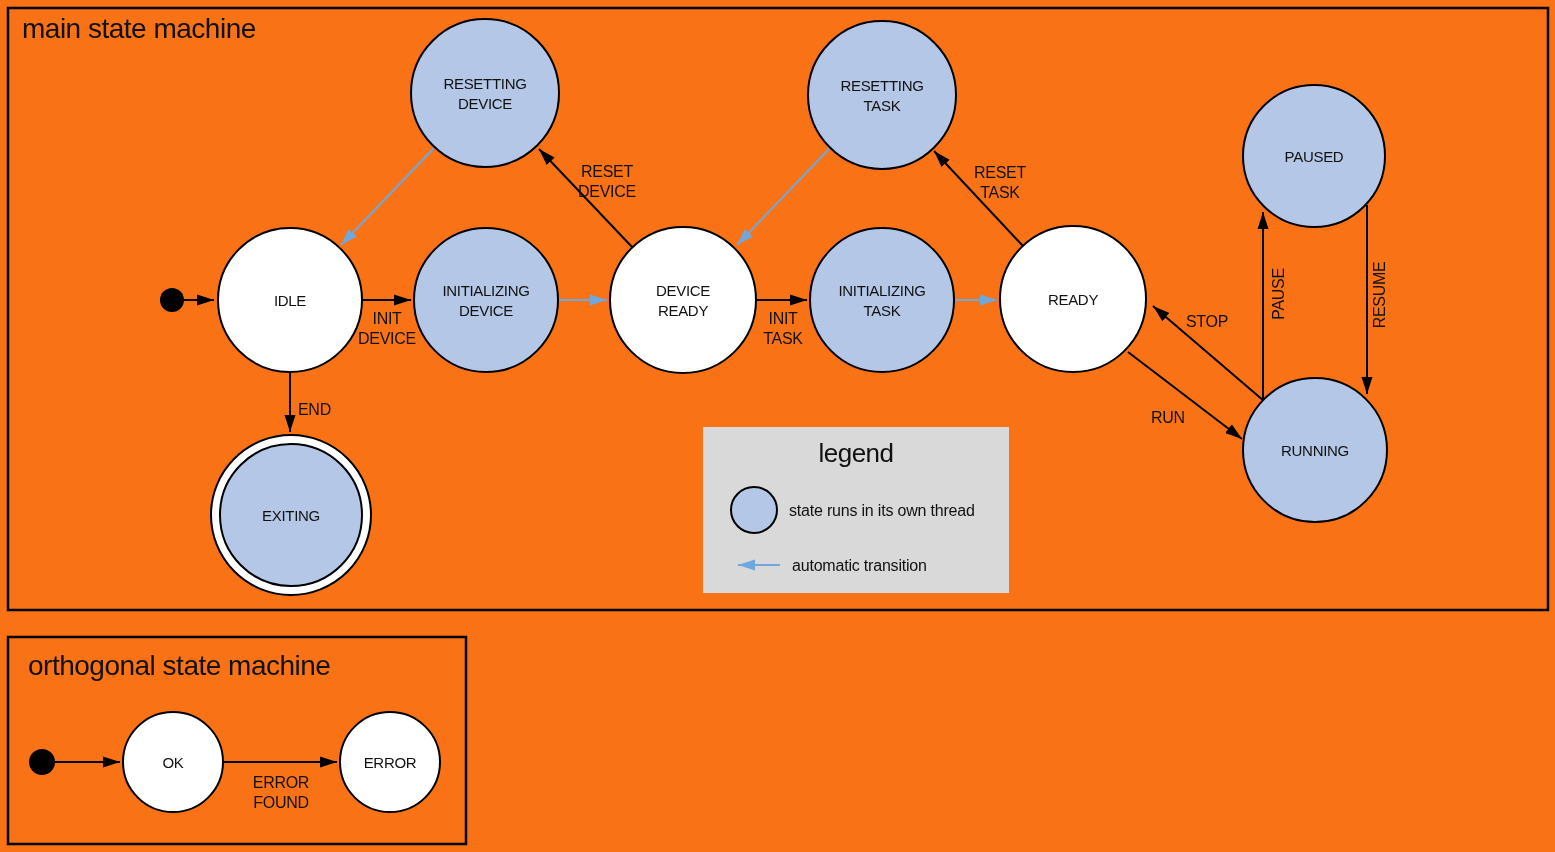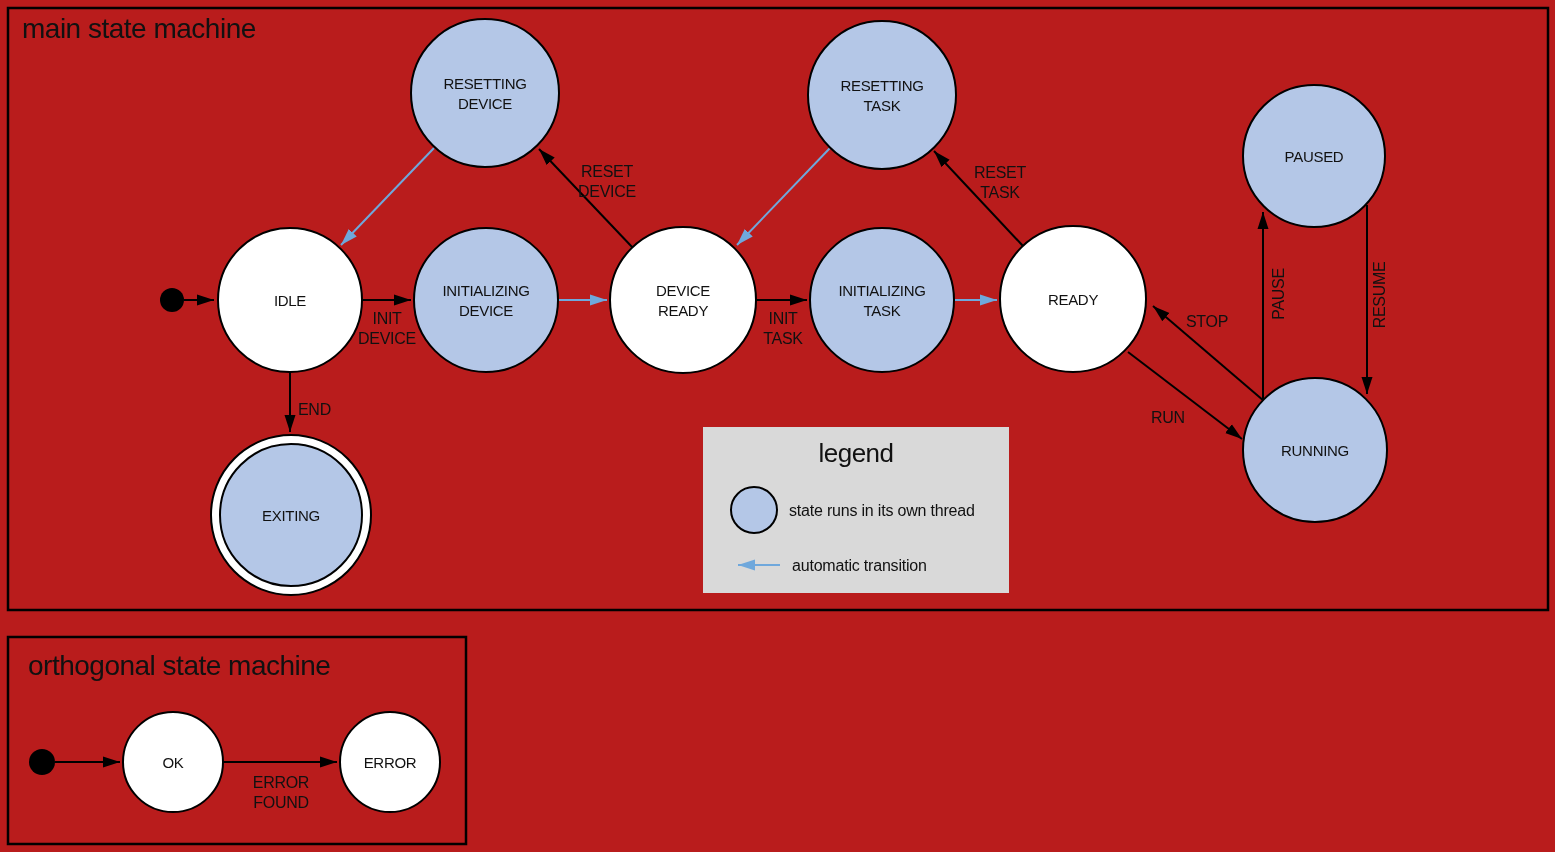--- a/index.html
+++ b/index.html
@@ -1,16 +1,16 @@
 <!DOCTYPE html>
 <html><head>
 <meta charset="utf-8">
 <style>
   html,body{margin:0;padding:0;background:#ffffff;}
-  .canvas{position:relative;width:1555px;height:852px;background:#b91c1c;
+  .canvas{position:relative;width:1555px;height:852px;background:#f97316;
           font-family:"Liberation Sans", sans-serif;}
   svg{position:absolute;left:0;top:0;}
   text{fill:#111111;}
   .panel-title{font-size:28px;letter-spacing:-0.5px;}
   .state-label{font-size:15px;text-anchor:middle;letter-spacing:-0.3px;}
   .edge-label{font-size:16px;text-anchor:middle;letter-spacing:-0.3px;}
   .edge-label-start{font-size:16px;text-anchor:start;letter-spacing:-0.3px;}
   .legend-title{font-size:26px;text-anchor:middle;letter-spacing:-0.5px;}
   .legend-text{font-size:16px;letter-spacing:-0.2px;}
   .node{stroke:#000000;stroke-width:2px;}

